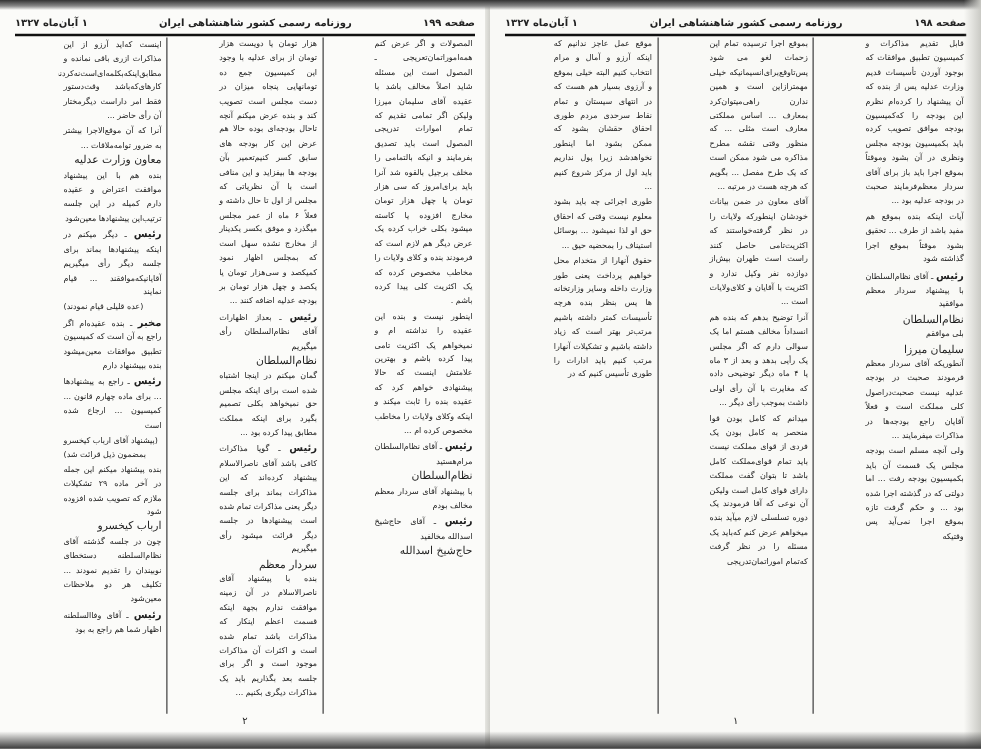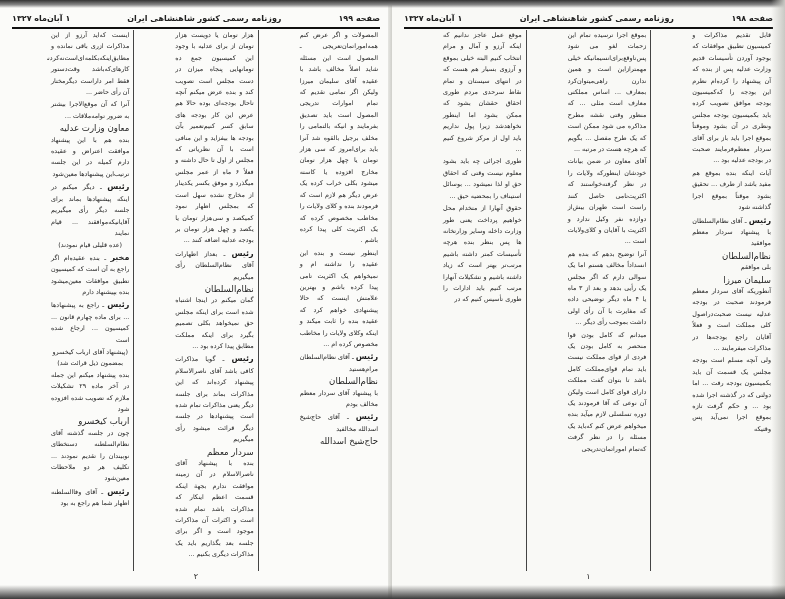--- a/index.html
+++ b/index.html
@@ -22,21 +22,21 @@
             font-size:8px; font-weight:bold; color:#222; }
   .header .rule { position:absolute; left:0; right:0; bottom:-3px; height:2px; background:#111; }
   .columns { position:absolute; top:30px; left:10px; right:10px; bottom:28px;
              display:flex; direction:rtl; gap:0; }
   .col { flex:1; padding:0 4px; font-size:6.4px; line-height:11.4px; text-align:justify;
          direction:rtl; color:#1e1e1e; overflow:hidden;margin-left:37px; }
   .col + .col { border-right:1px solid #444; }
   .col p { margin:0 0 1px 0; }
   .spk { font-weight:bold; font-size:8px; }
   .heading { font-weight:normal; font-size:8.6px; display:block; margin-top:1px; }
-  .center { text-align:center; display:block; }
+  .center { text-align:left; display:block; }
   .footer { position:absolute; bottom:18px; left:0; right:0; text-align:center; font-size:8px; color:#222; }
 </style>
 </head>
 <body>
 
 <div class="spread">
 
   <div class="page left">
     <div class="header">
       <span>صفحه ۱۹۹</span>

